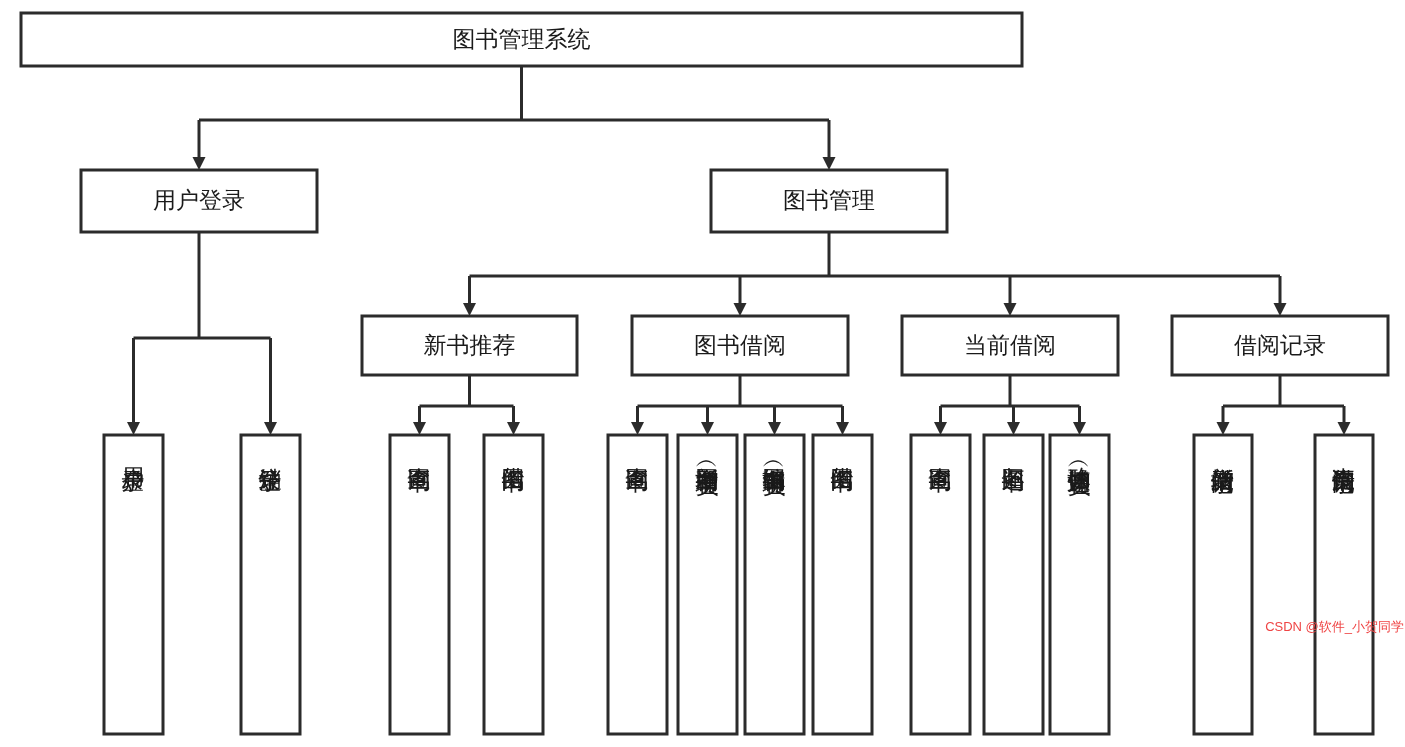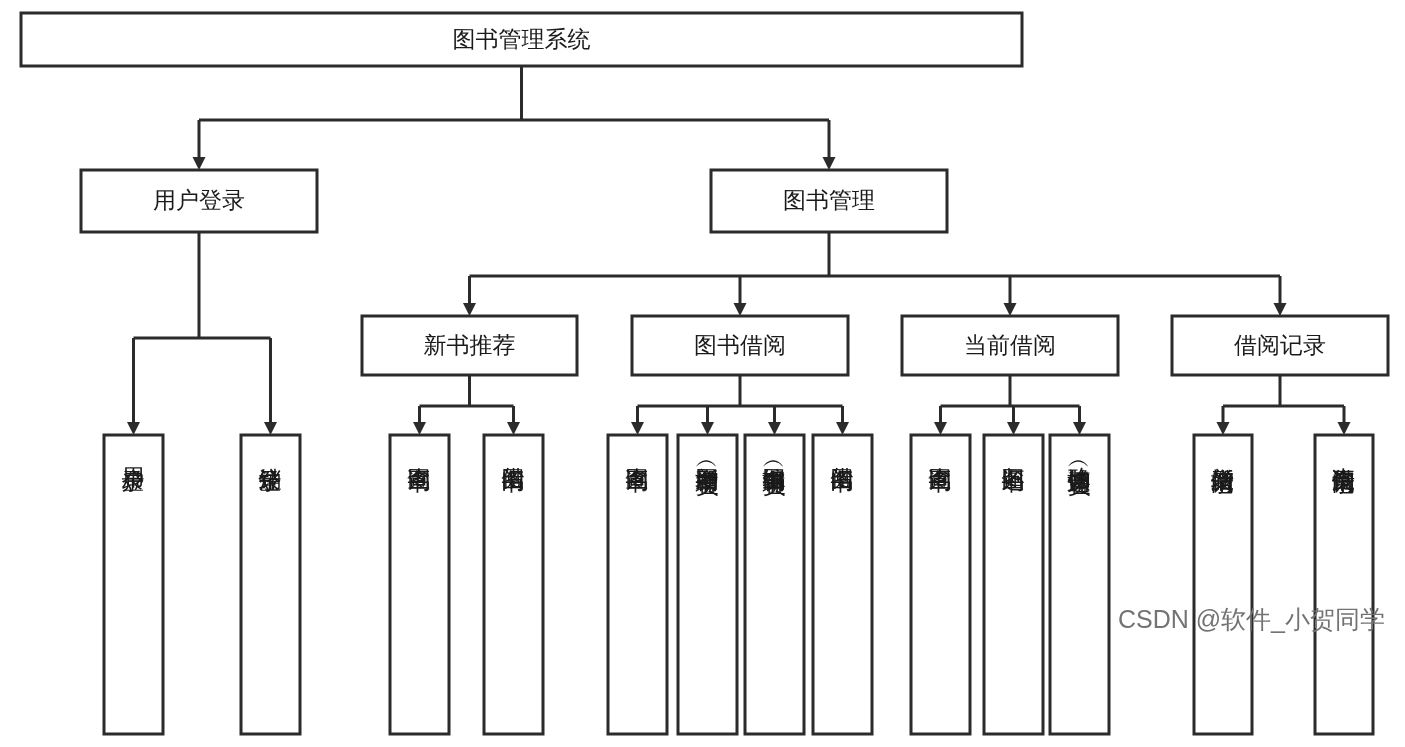--- a/index.html
+++ b/index.html
@@ -56,25 +56,25 @@
     color: #1a1a1a;
     letter-spacing: 1px;
     display: flex;
     align-items: center;
     justify-content: flex-start;
     white-space: nowrap;
     pointer-events: none;
   }
   .watermark {
     position: absolute;
-    right: 20px;
+    right: 1px;
     bottom: 6px;
     font-family: "Liberation Sans", "DejaVu Sans", sans-serif;
-    font-size: 25px;
-    color: #737373;
+    font-size: 13px;
+    color: #ef4444;
     white-space: nowrap;
   }
 </style>
 </head>
 <body>
 
 <div id="diagram-root">
 
   <svg class="flow" viewBox="0 0 1405 747">
     <g id="edge-layer">

